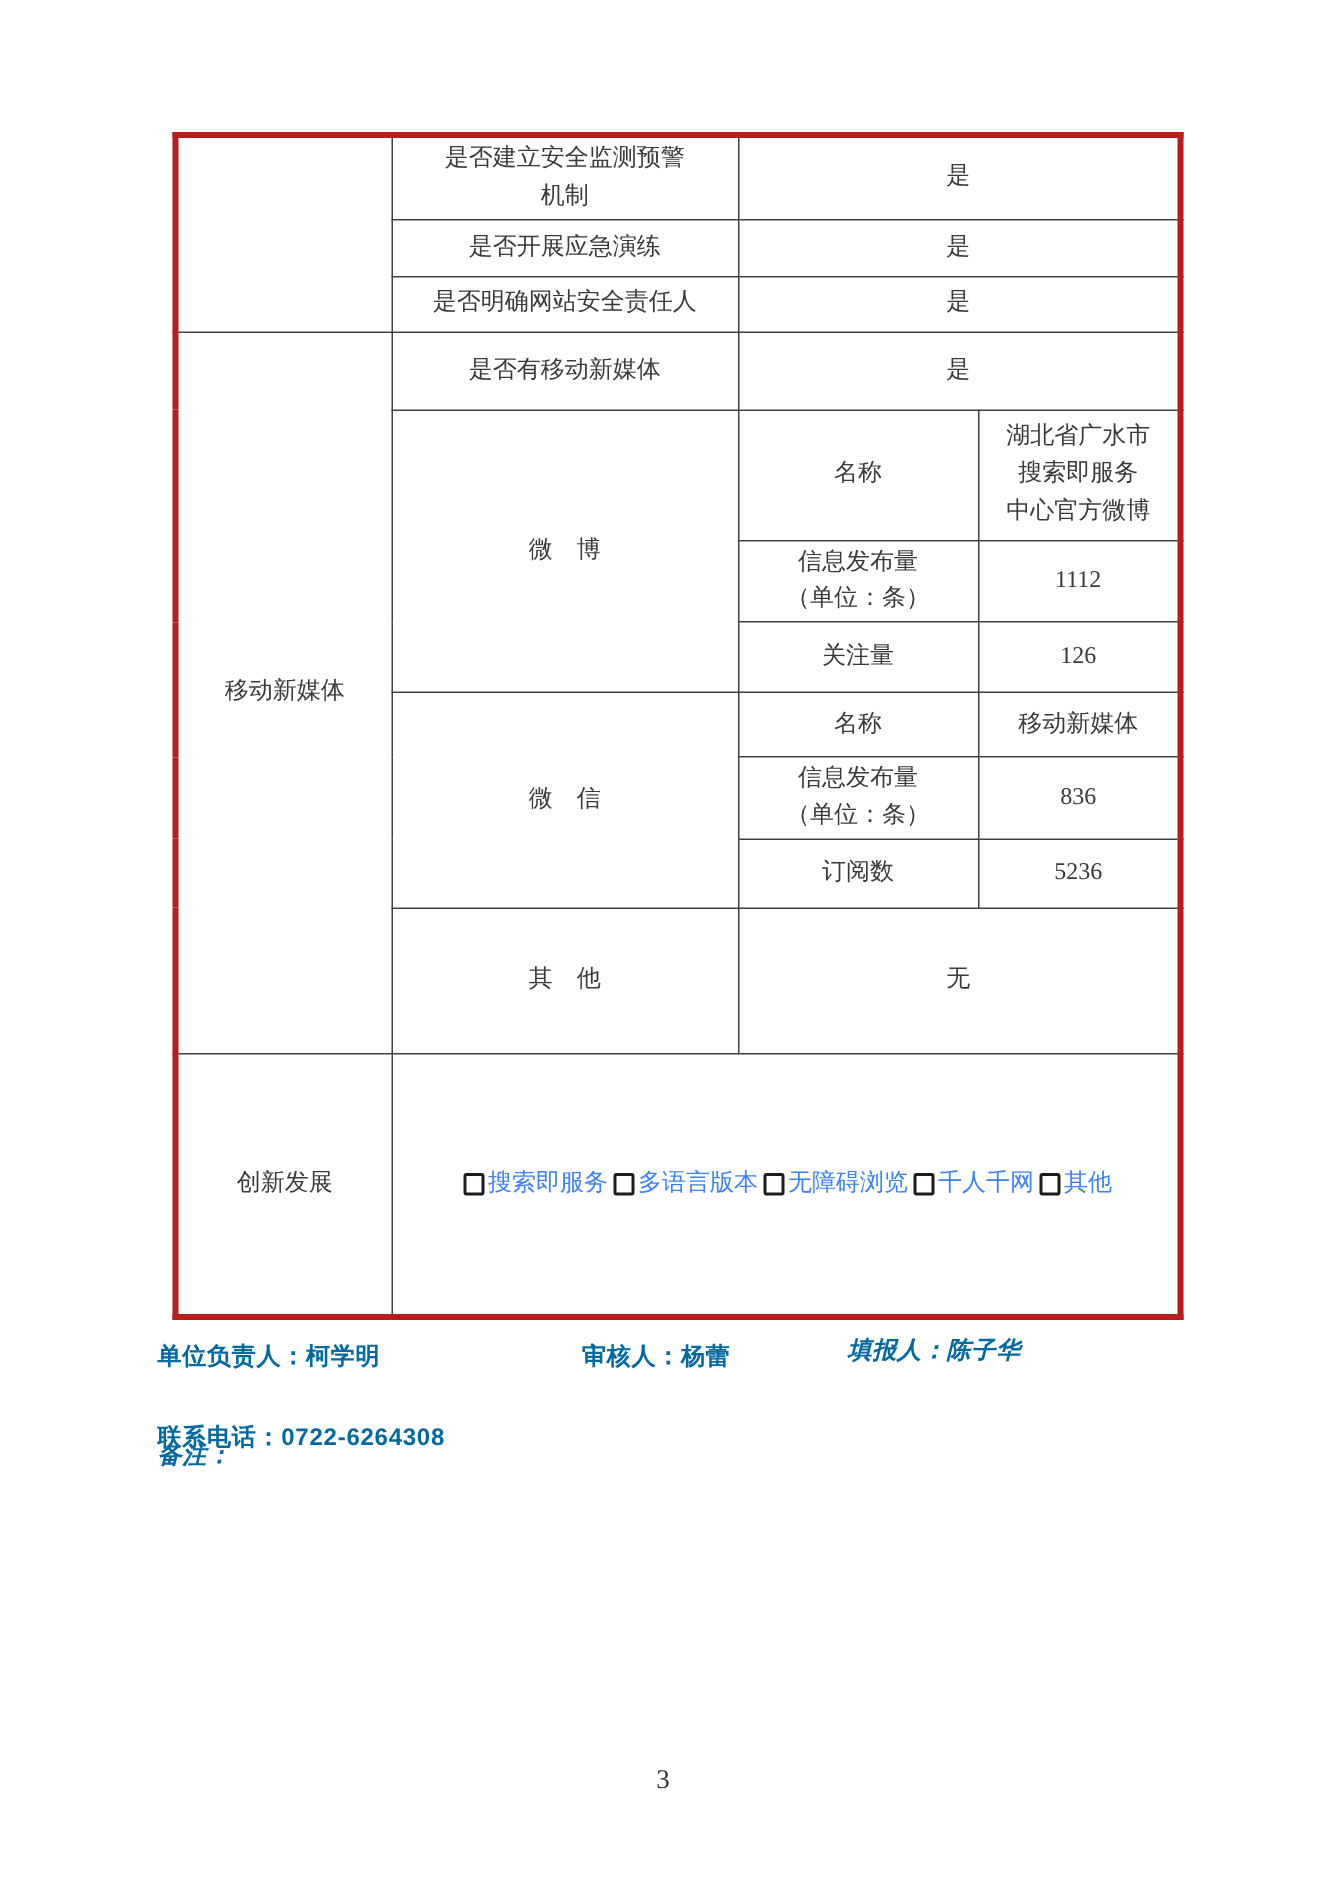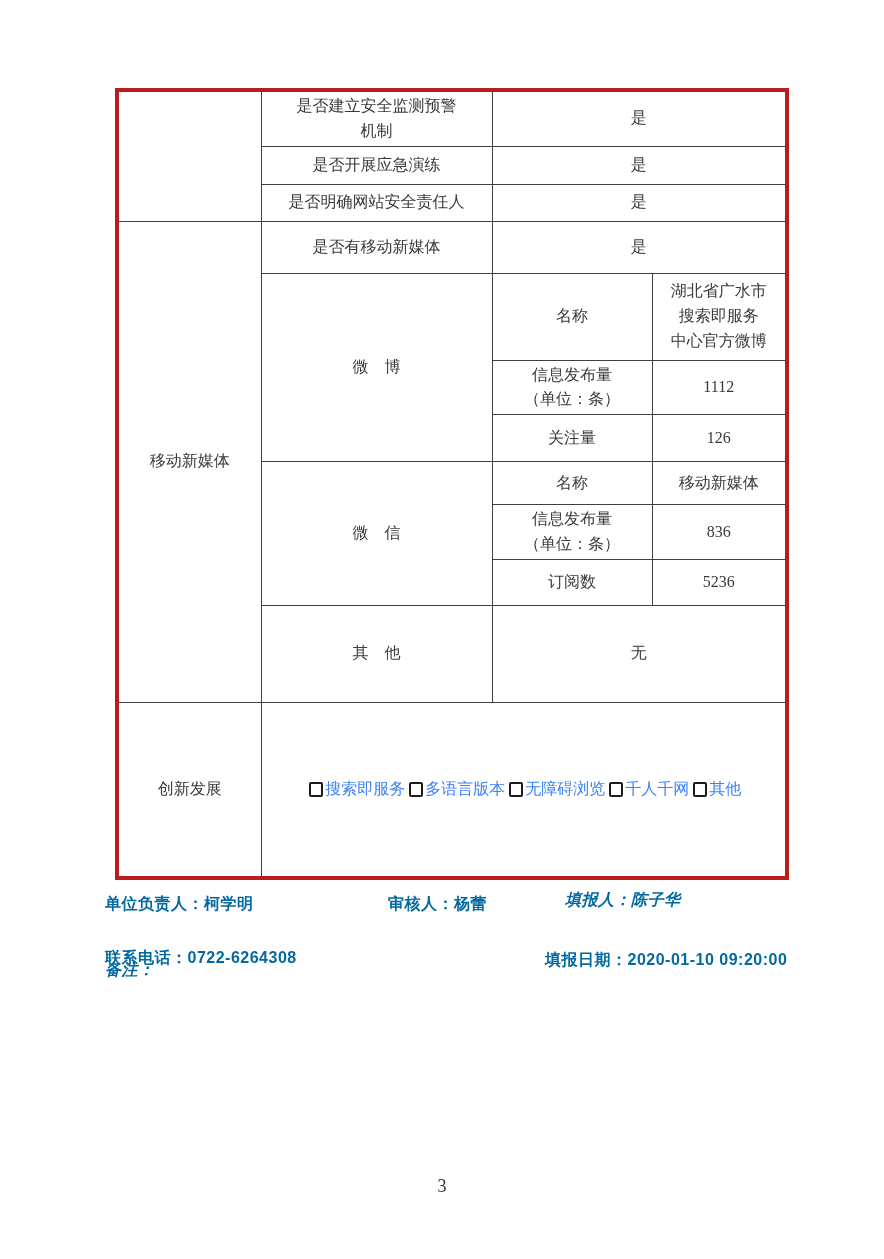--- a/index.html
+++ b/index.html
@@ -170,18 +170,17 @@
         </td>
       </tr>
     </tbody>
   </table>
 
   <div class="footer-line" style="left:105px; top:894px;"><span>单位负责人：</span><span>柯学明</span></div>
   <div class="footer-line" style="left:368px; top:894px;margin-left:20px;"><span>审核人：</span><span>杨蕾</span></div>
   <div class="footer-line" style="left:565px; top:890px;font-style:italic;"><span>填报人：</span><span>陈子华</span></div>
 
   <div class="footer-line" style="left:105px; top:948px;"><span>联系电话：</span><span>0722-6264308</span></div>
-  <div class="footer-line" style="left:545px; top:950px;"><span>填报日期：</span><span>2020-01-10 09:20:00</span></div>
 
   <div class="footer-line" style="left:105px; top:960px;font-style:italic;"><span>备注：</span></div>
 
   <div class="page-number">3</div>
 </div>
 
 </body></html>

